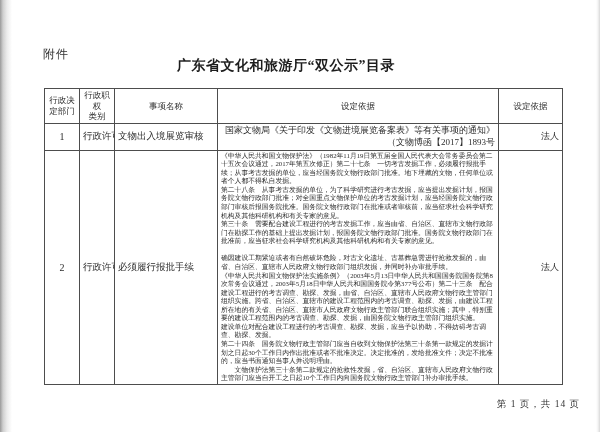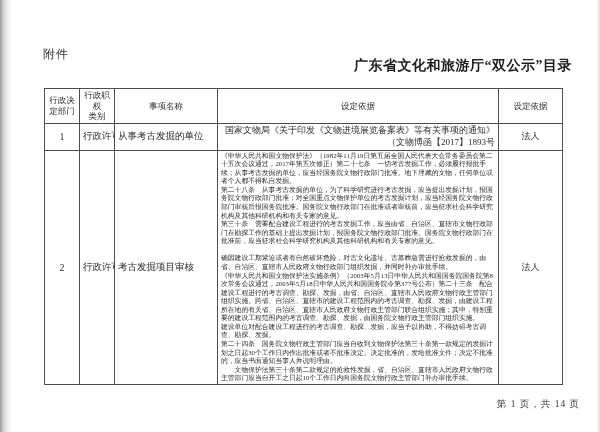--- a/index.html
+++ b/index.html
@@ -18,21 +18,21 @@
   .scan-edge-right{
     position:absolute;right:0;top:0;width:4px;height:432px;
     background:linear-gradient(270deg,#d8d8d8 0px,#f3f3f3 2px,#ffffff 4px);
   }
   .attachment{
     position:absolute;left:43px;top:46px;
     font-size:12px;letter-spacing:1px;color:#333;
   }
   .title{
     position:absolute;left:0;top:57px;width:572px;
-    text-align:right;font-size:14px;font-weight:bold;color:#1d1d1d;
+    text-align:center;font-size:14px;font-weight:bold;color:#1d1d1d;
     letter-spacing:0.5px;
   }
   table.dir{
     position:absolute;left:44px;top:88px;width:518px;
     border-collapse:collapse;table-layout:fixed;
   }
   table.dir th, table.dir td{
     border:1px solid #4d4d4d;
     padding:1px 3px;
     overflow:hidden;
@@ -45,21 +45,21 @@
   }
   th.bold{font-weight:bold;font-size:9.5px;margin-left:12px;}
   td.seq{font-size:10px;text-align:center;vertical-align:middle;}
   td.cat{font-size:9.5px;text-align:center;vertical-align:middle;white-space:nowrap;}
   td.item{font-size:9.5px;text-align:left;vertical-align:middle;}
   td.basis-short{font-size:9px;line-height:1.32;text-align:right;vertical-align:middle;}
   td.basis-long{
     font-size:6.8px;line-height:1.26;text-align:left;vertical-align:top;
     white-space:pre-line;color:#3a3a3a;padding-top:3px;
   }
-  td.cpart{font-size:9px;text-align:center;vertical-align:middle;padding-left:4px;margin-top:25px;}
+  td.cpart{font-size:9px;text-align:right;vertical-align:middle;padding-left:4px;margin-top:25px;}
   .footer{
     position:absolute;left:0;top:398px;width:580px;
     text-align:right;font-size:9.5px;color:#333;letter-spacing:1px;
   }
 </style>
 </head>
 <body>
 
 <div class="scan-edge-left"></div>
 <div class="scan-edge-right"></div>
@@ -82,28 +82,28 @@
 定部门</th>
     <th>行政职权
 类别</th>
     <th class="bold">事项名称</th>
     <th>设定依据</th>
     <th>设定依据</th>
   </tr>
   <tr style="height:24px;">
     <td class="seq">1</td>
     <td class="cat">行政许可</td>
-    <td class="item">从事考古发掘的单位</td>
+    <td class="item">文物出入境展览审核</td>
     <td class="basis-short">国家文物局《关于印发《文物进境展览备案表》等有关事项的通知》（文物博函【2017】1893号</td>
     <td class="cpart">法人</td>
   </tr>
   <tr style="height:223px;">
     <td class="seq">2</td>
     <td class="cat">行政许可</td>
-    <td class="item">考古发掘项目审核</td>
+    <td class="item">必须履行报批手续</td>
     <td class="basis-long">《中华人民共和国文物保护法》（1982年11月19日第五届全国人民代表大会常务委员会第二十五次会议通过，2017年第五次修正）第二十七条　一切考古发掘工作，必须履行报批手续；从事考古发掘的单位，应当经国务院文物行政部门批准。地下埋藏的文物，任何单位或者个人都不得私自发掘。
 第二十八条　从事考古发掘的单位，为了科学研究进行考古发掘，应当提出发掘计划，报国务院文物行政部门批准；对全国重点文物保护单位的考古发掘计划，应当经国务院文物行政部门审核后报国务院批准。国务院文物行政部门在批准或者审核前，应当征求社会科学研究机构及其他科研机构和有关专家的意见。
 第三十条　需要配合建设工程进行的考古发掘工作，应当由省、自治区、直辖市文物行政部门在勘探工作的基础上提出发掘计划，报国务院文物行政部门批准。国务院文物行政部门在批准前，应当征求社会科学研究机构及其他科研机构和有关专家的意见。
 
 确因建设工期紧迫或者有自然破坏危险，对古文化遗址、古墓葬急需进行抢救发掘的，由省、自治区、直辖市人民政府文物行政部门组织发掘，并同时补办审批手续。
 《中华人民共和国文物保护法实施条例》（2003年5月13日中华人民共和国国务院国务院第8次常务会议通过，2003年5月18日中华人民共和国国务院令第377号公布）第二十三条　配合建设工程进行的考古调查、勘探、发掘，由省、自治区、直辖市人民政府文物行政主管部门组织实施。跨省、自治区、直辖市的建设工程范围内的考古调查、勘探、发掘，由建设工程所在地的有关省、自治区、直辖市人民政府文物行政主管部门联合组织实施；其中，特别重要的建设工程范围内的考古调查、勘探、发掘，由国务院文物行政主管部门组织实施。
 建设单位对配合建设工程进行的考古调查、勘探、发掘，应当予以协助，不得妨碍考古调查、勘探、发掘。
 第二十四条　国务院文物行政主管部门应当自收到文物保护法第三十条第一款规定的发掘计划之日起30个工作日内作出批准或者不批准决定。决定批准的，发给批准文件；决定不批准的，应当书面通知当事人并说明理由。
 　　文物保护法第三十条第二款规定的抢救性发掘，省、自治区、直辖市人民政府文物行政主管部门应当自开工之日起10个工作日内向国务院文物行政主管部门补办审批手续。</td>
     <td class="cpart">法人</td>

